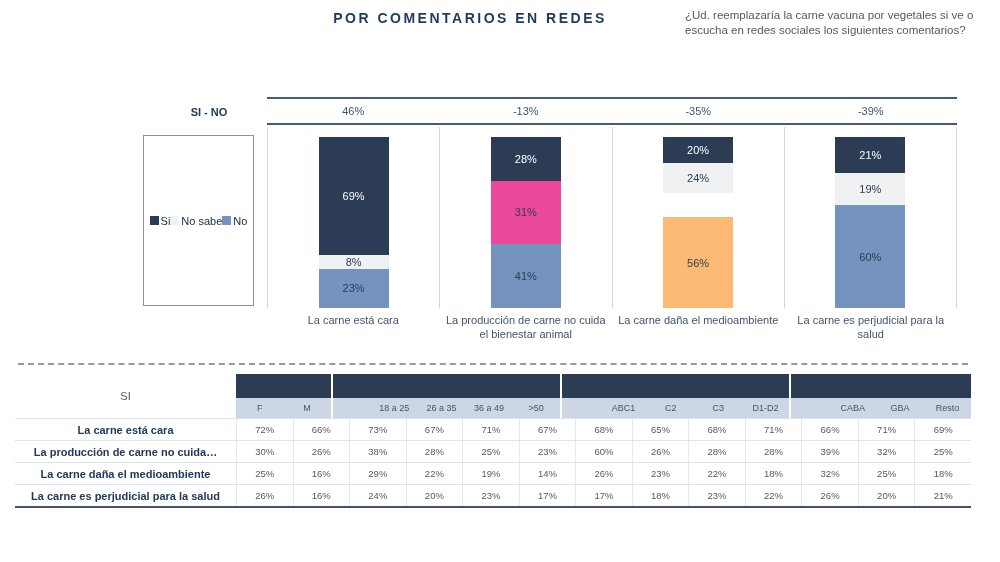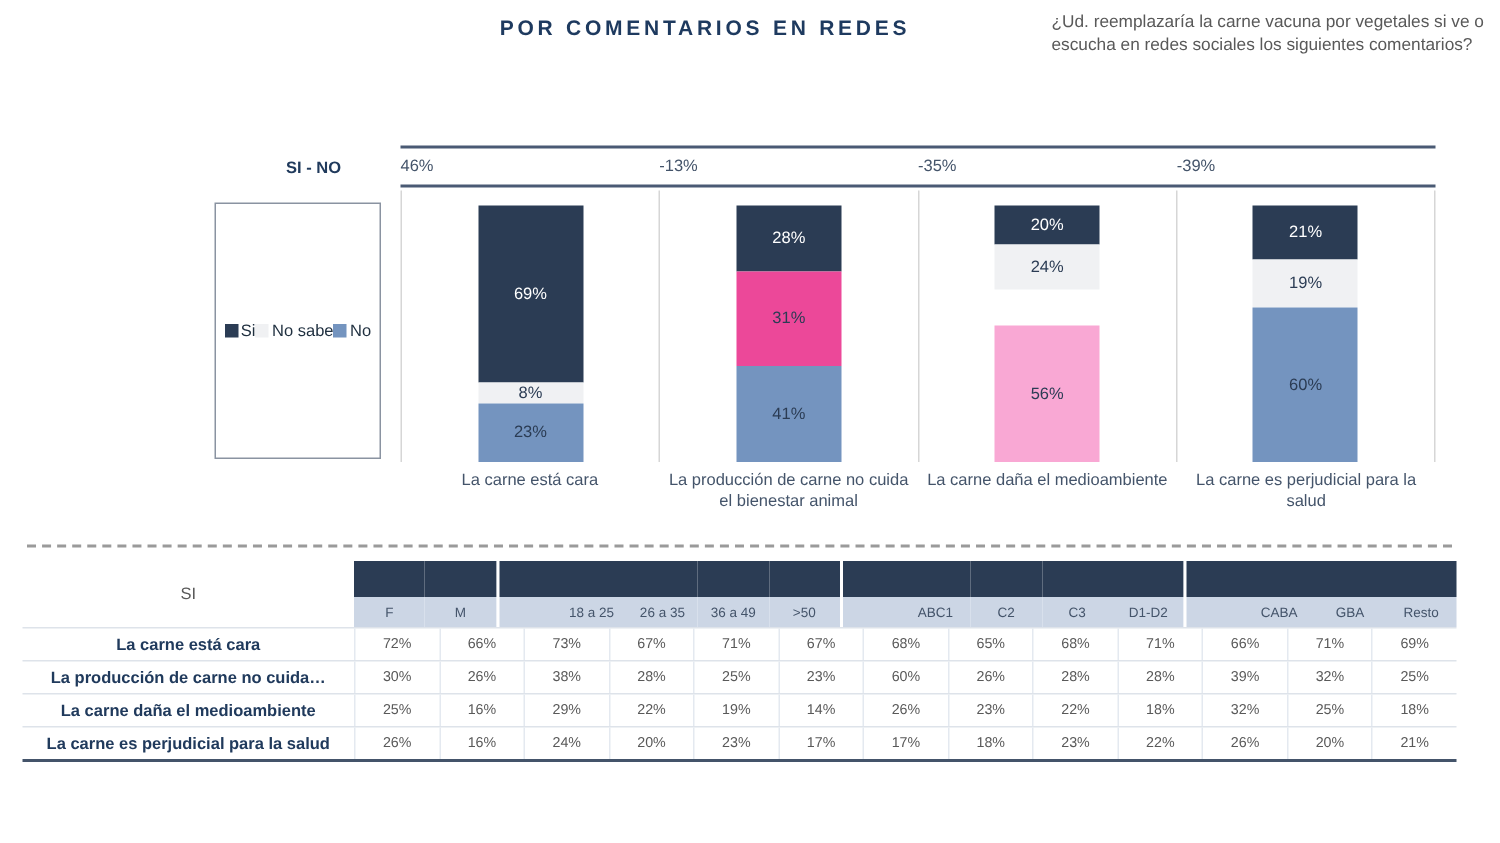--- a/index.html
+++ b/index.html
@@ -3,29 +3,29 @@
 <meta charset="utf-8">
 <style>
   * { margin:0; padding:0; box-sizing:border-box; }
   body { background:#ffffff; font-family:"Liberation Sans", sans-serif; }
   .page { position:relative; width:1000px; height:562px; background:#ffffff; overflow:hidden; }
 
   
   .title { position:absolute; top:8px; left:255px; width:430px; text-align:center;
            font-size:14px; font-weight:bold; letter-spacing:2.5px; color:#1e3a5f; line-height:1.55; }
   .question { position:absolute; top:8px; left:685px; width:292px; font-size:11.5px;
-              color:#595959; line-height:1.3;margin-left:16px; }
+              color:#595959; line-height:1.3; }
 
   
   .sino-label { position:absolute; top:106px; left:178px; width:62px; text-align:center;
                 font-size:11px; font-weight:bold; color:#203a5c; }
   .diff-row { position:absolute; top:97px; left:267px; width:690px; height:28px;
               border-top:2px solid #4a5a74; border-bottom:2px solid #4a5a74;
               display:flex; align-items:center; }
-  .diff-cell { flex:1; text-align:left; font-size:11px; color:#44546a; }
+  .diff-cell { flex:1; text-align:center; font-size:11px; color:#44546a; }
 
   
   .legend-box { position:absolute; top:135px; left:143px; width:111px; height:171px;
                 border:1px solid #8a93a1; background:#fff; display:flex;
                 align-items:center; justify-content:center; }
   .leg-item { display:inline-flex; align-items:center; font-size:11px; color:#203040;
               white-space:nowrap; }
   .leg-sq { display:inline-block; width:9px; height:9px; margin-right:2px; }
 
   
@@ -111,21 +111,21 @@
         <div class="bar">
           <div class="seg seg-light-text" style="height: 47.88px; background: rgb(43, 60, 84);">28%</div>
           <div class="seg seg-dark-text" style="height: 69px; background: #ec4899;">31%</div>
           <div class="seg seg-dark-text" style="height: 70.11px; background: rgb(116, 148, 191);">41%</div>
         </div>
       </div>
       <div class="bar-col">
         <div class="bar">
           <div class="seg seg-light-text" style="height: 34.2px; background: rgb(43, 60, 84);">20%</div>
           <div class="seg seg-dark-text" style="height: 41.04px; background: rgb(240, 241, 243);">24%</div>
-          <div class="seg seg-dark-text" style="height: 121px; background: #f9a8d4; margin-top: 24px;">56%</div>
+          <div class="seg seg-dark-text" style="height: 121px; background: #fdba74; margin-top: 24px;">56%</div>
         </div>
       </div>
       <div class="bar-col">
         <div class="bar">
           <div class="seg seg-light-text" style="height: 35.91px; background: rgb(43, 60, 84);">21%</div>
           <div class="seg seg-dark-text" style="height: 32.49px; background: rgb(240, 241, 243);">19%</div>
           <div class="seg seg-dark-text" style="height: 102.6px; background: rgb(116, 148, 191);">60%</div>
         </div>
       </div>
     </div>

